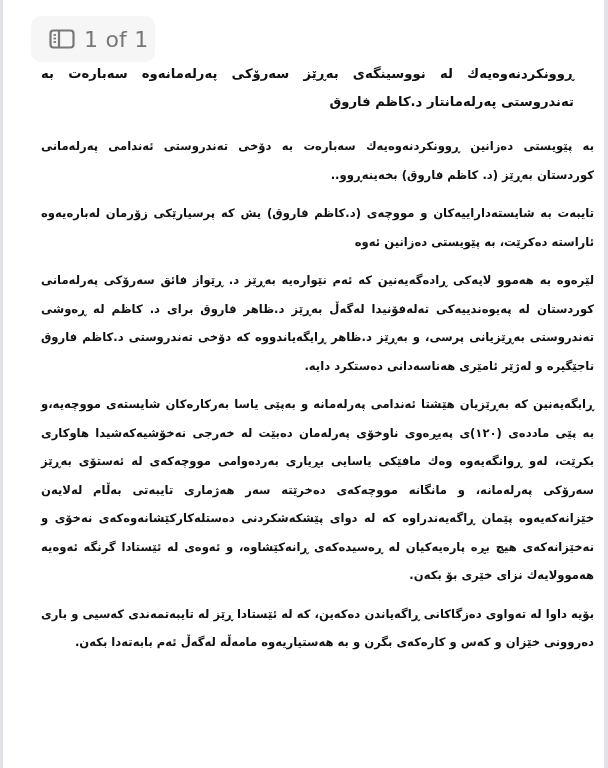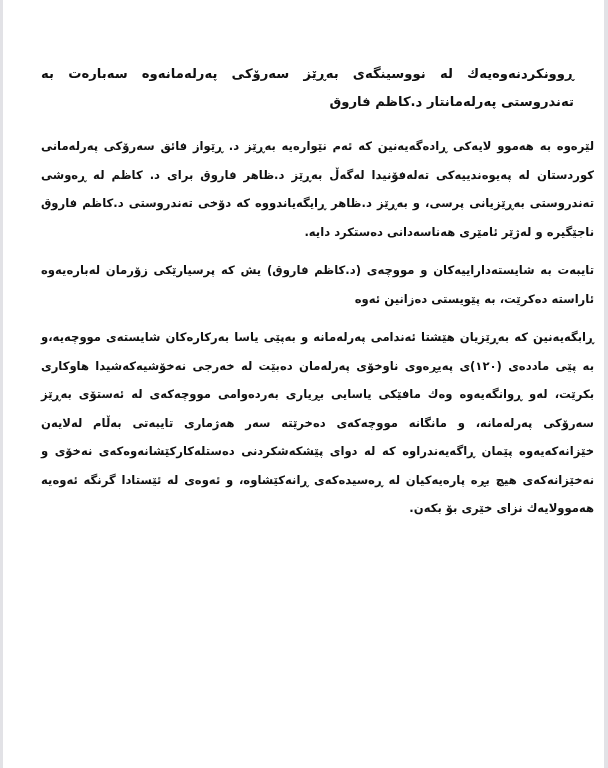--- a/index.html
+++ b/index.html
@@ -69,21 +69,35 @@
       margin: 0 0 10px 0;
       font-weight: 600;
       text-align-last: right;
     }
   </style>
 </head>
 <body>
 
 <div class="viewer">
 
+  <div class="page-pill">
+    <span class="sidebar-icon">
+      <svg width="26" height="20" viewBox="0 0 26 20">
+        <rect x="1.5" y="1.5" width="23" height="17" rx="3" ry="3" fill="none" stroke="#77777a" stroke-width="2.2"></rect>
+        <line x1="10" y1="2" x2="10" y2="18" stroke="#77777a" stroke-width="2.2"></line>
+        <line x1="4.5" y1="6" x2="7" y2="6" stroke="#77777a" stroke-width="1.8"></line>
+        <line x1="4.5" y1="9.5" x2="7" y2="9.5" stroke="#77777a" stroke-width="1.8"></line>
+        <line x1="4.5" y1="13" x2="7" y2="13" stroke="#77777a" stroke-width="1.8"></line>
+      </svg>
+    </span>
+    <span class="count">1 of 1</span>
+  </div>
 
   <div class="page">
     <p class="title">ڕوونکردنەوەیەك لە نووسینگەی بەڕێز سەرۆکی پەرلەمانەوە سەبارەت بە تەندروستی پەرلەمانتار د.کاظم فاروق</p>
+    <p class="para">بە پێویستی دەزانین ڕوونکردنەوەیەك سەبارەت بە دۆخی تەندروستی ئەندامی پەرلەمانی کوردستان بەڕێز (د. کاظم فاروق) بخەینەڕوو..</p>
+    <p class="para">تایبەت بە شایستەداراییەکان و مووچەی (د.کاظم فاروق) یش کە پرسیارێکی زۆرمان لەبارەیەوە ئاراستە دەکرێت، بە پێویستی دەزانین ئەوە</p>
     <p class="para">لێرەوە بە هەموو لایەکی ڕادەگەیەنین کە ئەم نێوارەیە بەڕێز د. ڕێواز فائق سەرۆکی پەرلەمانی کوردستان لە پەیوەندییەکی تەلەفۆنیدا لەگەڵ بەڕێز د.ظاهر فاروق برای د. کاظم لە ڕەوشی تەندروستی بەڕێزیانی پرسی، و بەڕێز د.ظاهر ڕایگەیاندووە کە دۆخی تەندروستی د.کاظم فاروق ناجێگیرە و لەژێر ئامێری هەناسەدانی دەستکرد دایە.</p>
-    <p class="para">تایبەت بە شایستەداراییەکان و مووچەی (د.کاظم فاروق) یش کە پرسیارێکی زۆرمان لەبارەیەوە ئاراستە دەکرێت، بە پێویستی دەزانین ئەوە</p>
     <p class="para">ڕابگەیەنین کە بەڕێزیان هێشتا ئەندامی پەرلەمانە و بەپێی یاسا بەرکارەکان شایستەی مووچەیە،و بە پێی ماددەی (١٢٠)ی پەیڕەوی ناوخۆی پەرلەمان دەبێت لە خەرجی نەخۆشیەکەشیدا هاوکاری بکرێت، لەو ڕوانگەیەوە وەك مافێکی یاسایی بڕیاری بەردەوامی مووچەکەی لە ئەستۆی بەڕێز سەرۆکی پەرلەمانە، و مانگانە مووچەکەی دەخرێتە سەر هەژماری تایبەتی بەڵام لەلایەن خێزانەکەیەوە پێمان ڕاگەیەندراوە کە لە دوای پێشکەشکردنی دەستلەکارکێشانەوەکەی نەخۆی و نەخێزانەکەی هیچ بڕە پارەیەکیان لە ڕەسیدەکەی ڕانەکێشاوە، و ئەوەی لە ئێستادا گرنگە ئەوەیە هەموولایەك نزای خێری بۆ بکەن.</p>
+    <p class="para">بۆیە داوا لە تەواوی دەزگاکانی ڕاگەیاندن دەکەین، کە لە ئێستادا ڕێز لە تایبەتمەندی کەسیی و باری دەروونی خێزان و کەس و کارەکەی بگرن و بە هەستیاریەوە مامەڵە لەگەڵ ئەم بابەتەدا بکەن.</p>
   </div>
 
 </div>
 
 </body></html>

